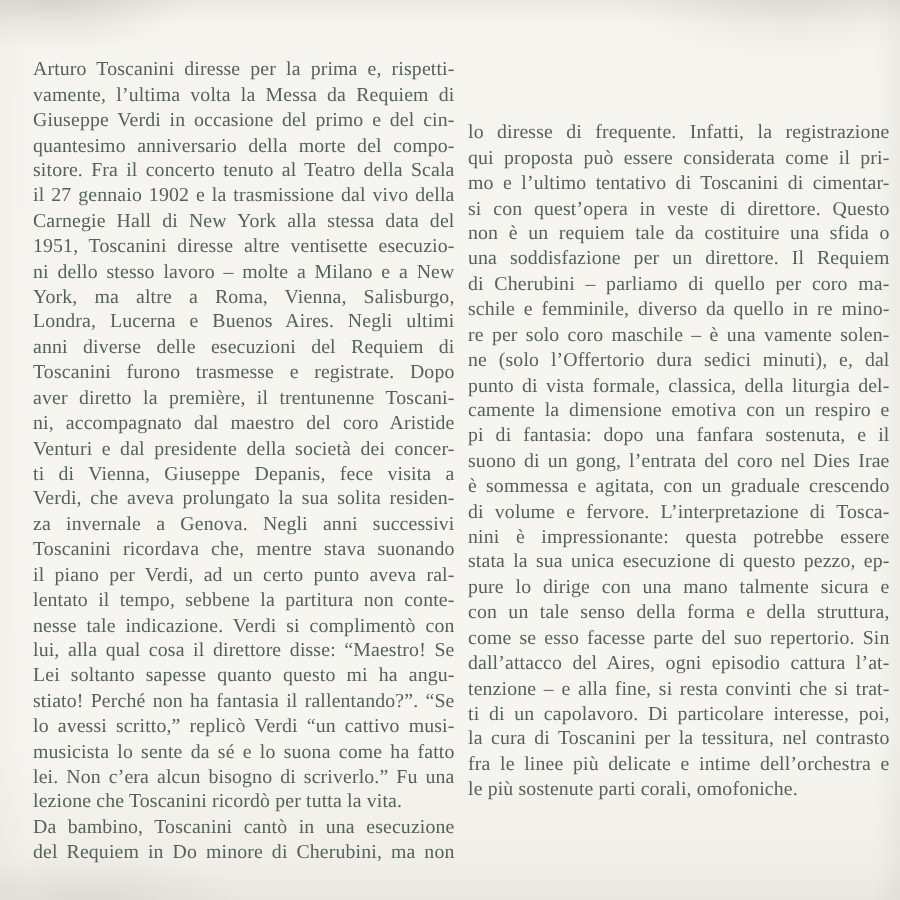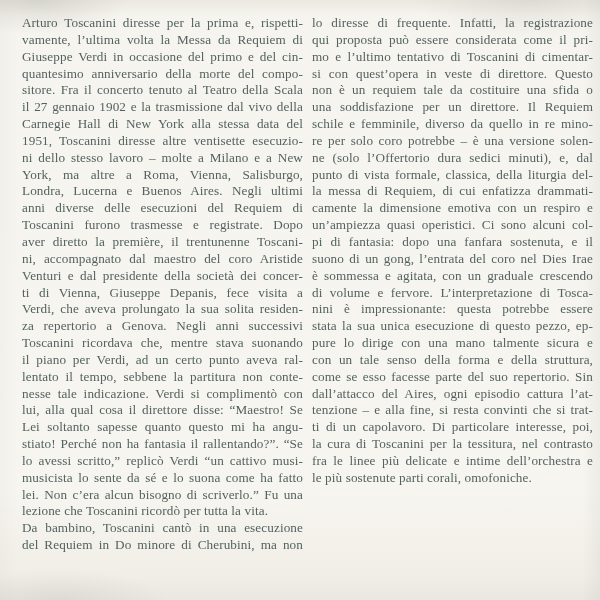--- a/index.html
+++ b/index.html
@@ -21,20 +21,21 @@
     display: flex;
     gap: 9px;
     background:
       radial-gradient(130px 50px at 6% 0%,  rgba(158,158,150,0.28), transparent 70%),
       radial-gradient(160px 55px at 88% 0%, rgba(168,168,160,0.22), transparent 70%),
       radial-gradient(150px 45px at 10% 100%, rgba(168,168,160,0.20), transparent 70%),
       linear-gradient(90deg, rgba(0,0,0,0.02) 0, transparent 3%, transparent 97%, rgba(0,0,0,0.04) 100%),
       linear-gradient(180deg, #eae8e1 0, #f6f4ee 16px, #f7f5ef 82%, #f0eee7 96%, #e9e7e0 100%);
     font-family: "Liberation Serif", "DejaVu Serif", serif;
     color: #536260;
+    align-items: center;
   }
   .column {
     flex: 0 0 281px;
     width: 281px;
     font-size: 13.2px;
     line-height: 16.85px;
     font-weight: 400;
   }
   .line {
     height: 16.85px;
@@ -63,21 +64,21 @@
       <div class="line">ni dello stesso lavoro – molte a Milano e a New</div>
       <div class="line">York, ma altre a Roma, Vienna, Salisburgo,</div>
       <div class="line">Londra, Lucerna e Buenos Aires. Negli ultimi</div>
       <div class="line">anni diverse delle esecuzioni del Requiem di</div>
       <div class="line">Toscanini furono trasmesse e registrate. Dopo</div>
       <div class="line">aver diretto la première, il trentunenne Toscani-</div>
       <div class="line">ni, accompagnato dal maestro del coro Aristide</div>
       <div class="line">Venturi e dal presidente della società dei concer-</div>
       <div class="line">ti di Vienna, Giuseppe Depanis, fece visita a</div>
       <div class="line">Verdi, che aveva prolungato la sua solita residen-</div>
-      <div class="line">za repertorio a Genova. Negli anni successivi</div>
+      <div class="line">za invernale a Genova. Negli anni successivi</div>
       <div class="line">Toscanini ricordava che, mentre stava suonando</div>
       <div class="line">il piano per Verdi, ad un certo punto aveva ral-</div>
       <div class="line">lentato il tempo, sebbene la partitura non conte-</div>
       <div class="line">nesse tale indicazione. Verdi si complimentò con</div>
       <div class="line">lui, alla qual cosa il direttore disse: “Maestro! Se</div>
       <div class="line">Lei soltanto sapesse quanto questo mi ha angu-</div>
       <div class="line">stiato! Perché non ha fantasia il rallentando?”. “Se</div>
       <div class="line">lo avessi scritto,” replicò Verdi “un cattivo musi-</div>
       <div class="line">musicista lo sente da sé e lo suona come ha fatto</div>
       <div class="line">lei. Non c’era alcun bisogno di scriverlo.” Fu una</div>
@@ -85,27 +86,26 @@
       <div class="line">Da bambino, Toscanini cantò in una esecuzione</div>
       <div class="line">del Requiem in Do minore di Cherubini, ma non</div>
     </div>
   <div class="column">
       <div class="line">lo diresse di frequente. Infatti, la registrazione</div>
       <div class="line">qui proposta può essere considerata come il pri-</div>
       <div class="line">mo e l’ultimo tentativo di Toscanini di cimentar-</div>
       <div class="line">si con quest’opera in veste di direttore. Questo</div>
       <div class="line">non è un requiem tale da costituire una sfida o</div>
       <div class="line">una soddisfazione per un direttore. Il Requiem</div>
+      <div class="line">di Cherubini – parliamo di quello per coro ma-</div>
       <div class="line">schile e femminile, diverso da quello in re mino-</div>
-      <div class="line">re per solo coro potrebbe – è una versione solen-</div>
+      <div class="line">re per solo coro maschile – è una vamente solen-</div>
       <div class="line">ne (solo l’Offertorio dura sedici minuti), e, dal</div>
       <div class="line">punto di vista formale, classica, della liturgia del-</div>
-      <div class="line">la messa di Requiem, di cui enfatizza drammati-</div>
       <div class="line">camente la dimensione emotiva con un respiro e</div>
-      <div class="line">un’ampiezza quasi operistici. Ci sono alcuni col-</div>
       <div class="line">pi di fantasia: dopo una fanfara sostenuta, e il</div>
       <div class="line">suono di un gong, l’entrata del coro nel Dies Irae</div>
       <div class="line">è sommessa e agitata, con un graduale crescendo</div>
       <div class="line">di volume e fervore. L’interpretazione di Tosca-</div>
       <div class="line">nini è impressionante: questa potrebbe essere</div>
       <div class="line">stata la sua unica esecuzione di questo pezzo, ep-</div>
       <div class="line">pure lo dirige con una mano talmente sicura e</div>
       <div class="line">con un tale senso della forma e della struttura,</div>
       <div class="line">come se esso facesse parte del suo repertorio. Sin</div>
       <div class="line">dall’attacco del Aires, ogni episodio cattura l’at-</div>

